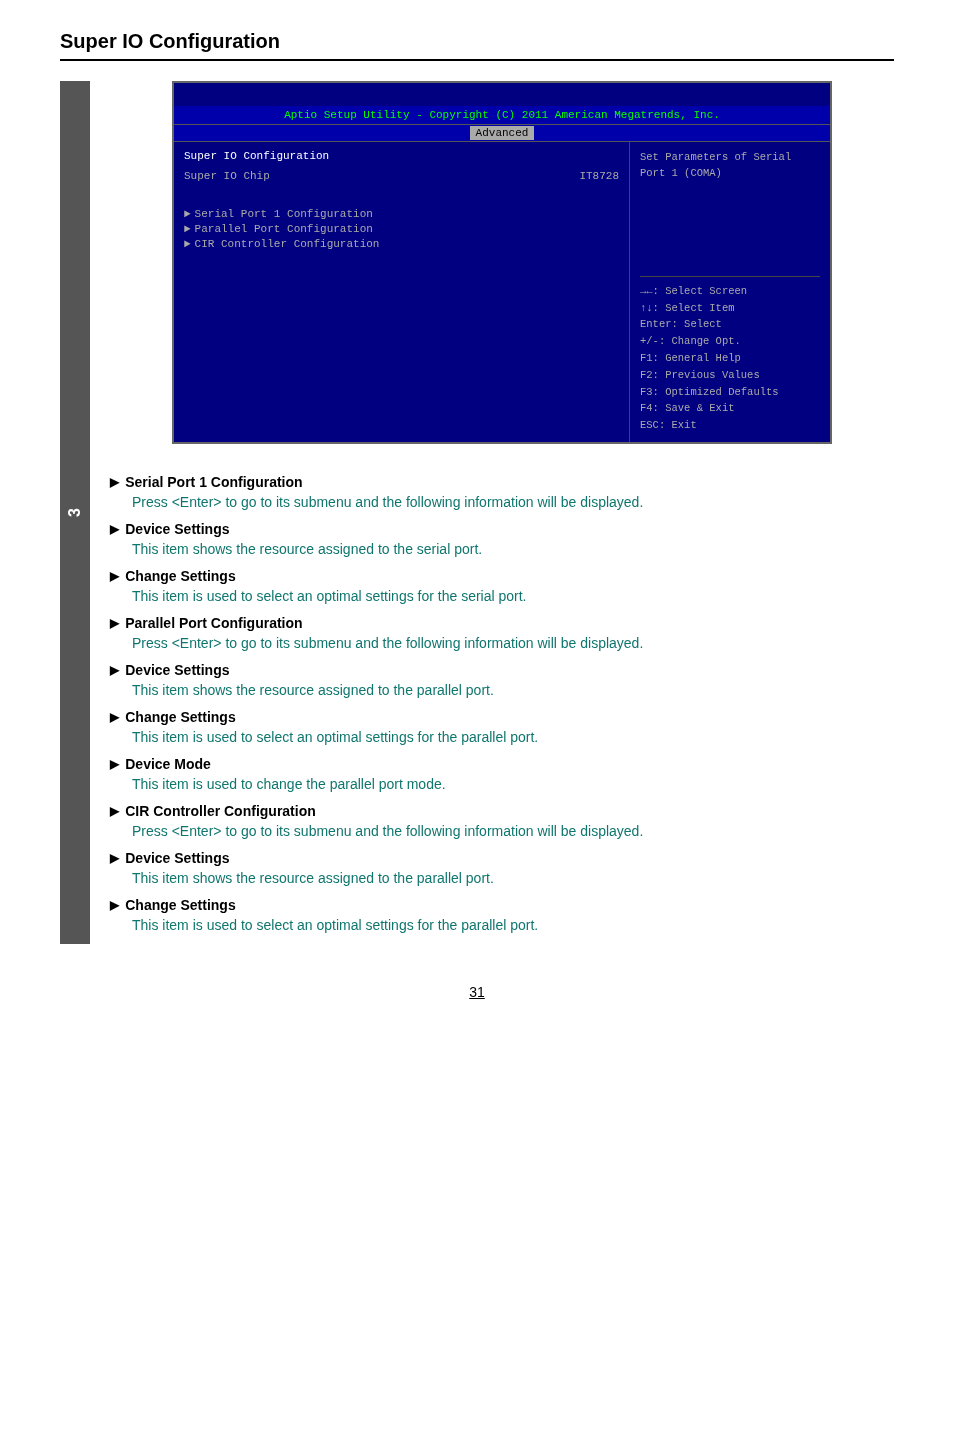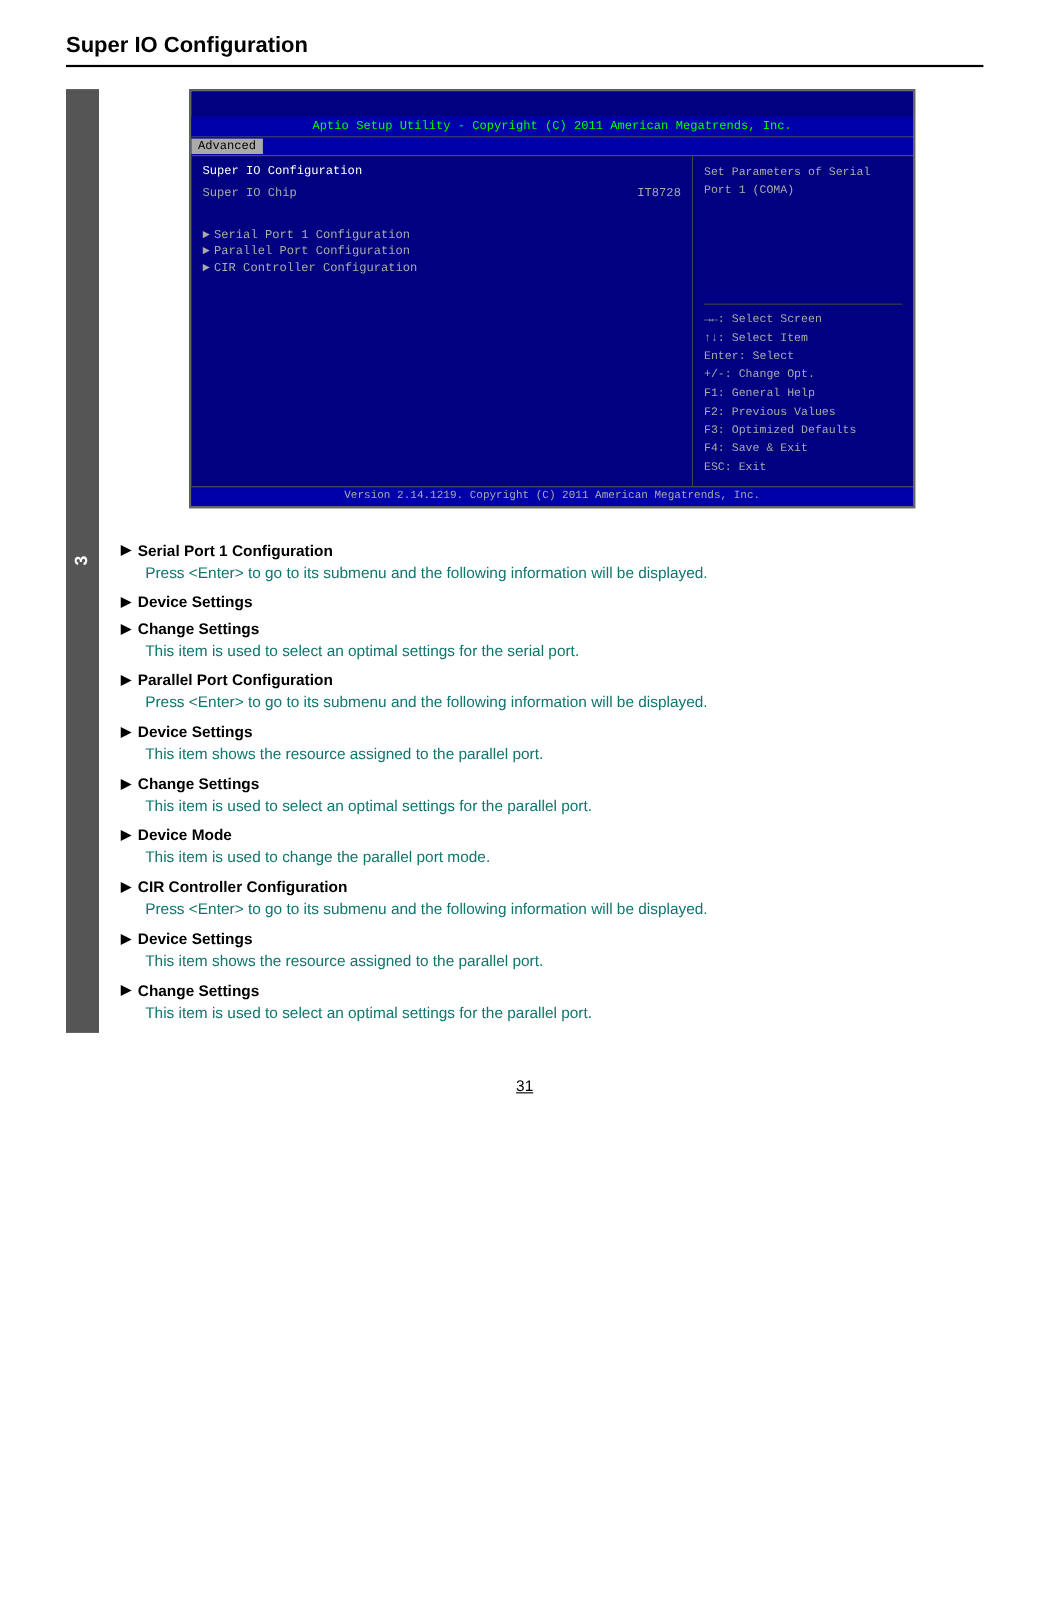--- a/index.html
+++ b/index.html
@@ -36,21 +36,21 @@
       color: #00ff00;
       text-align: center;
       padding: 3px 0;
       border-bottom: 1px solid #555;
       margin-top: 23px;
     }
 
     .bios-tab-bar {
       background: #0000aa;
       color: #aaaaaa;
-      text-align: left;
+      text-align: center;
       padding: 2px 0;
       border-bottom: 1px solid #555;
     }
 
     .bios-tab-active {
       background: #aaaaaa;
       color: #000;
       padding: 1px 6px;
     }
 
@@ -222,36 +222,36 @@
               <div>Enter: Select</div>
               <div>+/-: Change Opt.</div>
               <div>F1: General Help</div>
               <div>F2: Previous Values</div>
               <div>F3: Optimized Defaults</div>
               <div>F4: Save &amp; Exit</div>
               <div>ESC: Exit</div>
             </div>
         </div>
       </div>
-      <div class="bios-footer">Version 2.14.1219. Copyright (C) 2011 American Megatrends, Inc.</div>
     </div>
 
     <div class="bullet-section" id="bullets-container">
     <div class="bullet-item">
           <div class="bullet-title">
             <span class="bullet-arrow">▶</span>
             <span>Serial Port 1 Configuration</span>
           </div>
           <div class="bullet-desc">Press &lt;Enter&gt; to go to its submenu and the following information will be displayed.</div>
         </div>
         <div class="bullet-item">
           <div class="bullet-title">
             <span class="bullet-arrow">▶</span>
             <span>Device Settings</span>
           </div>
+          <div class="bullet-desc">This item shows the resource assigned to the serial port.</div>
         </div>
         <div class="bullet-item">
           <div class="bullet-title">
             <span class="bullet-arrow">▶</span>
             <span>Change Settings</span>
           </div>
           <div class="bullet-desc">This item is used to select an optimal settings for the serial port.</div>
         </div>
         <div class="bullet-item">
           <div class="bullet-title">

